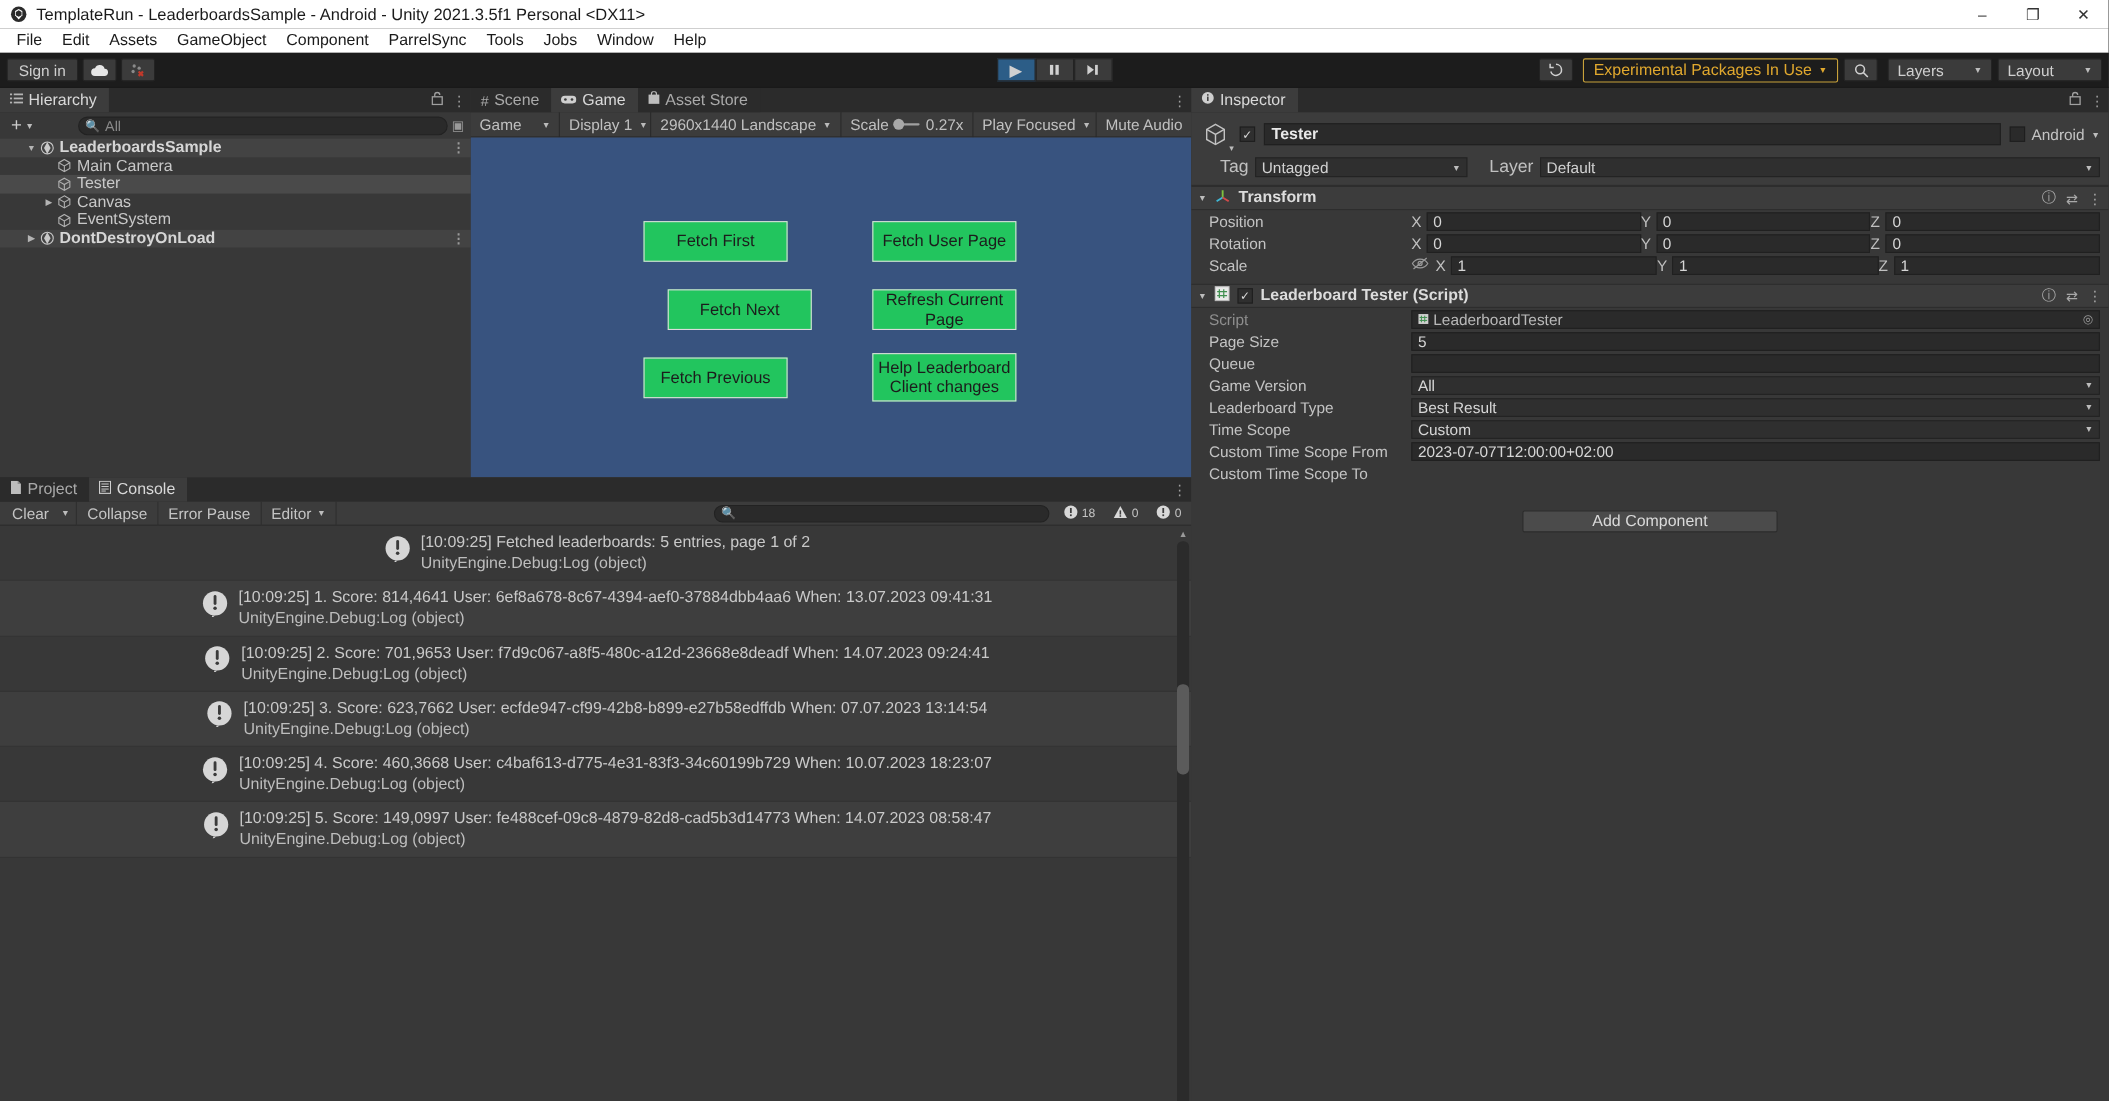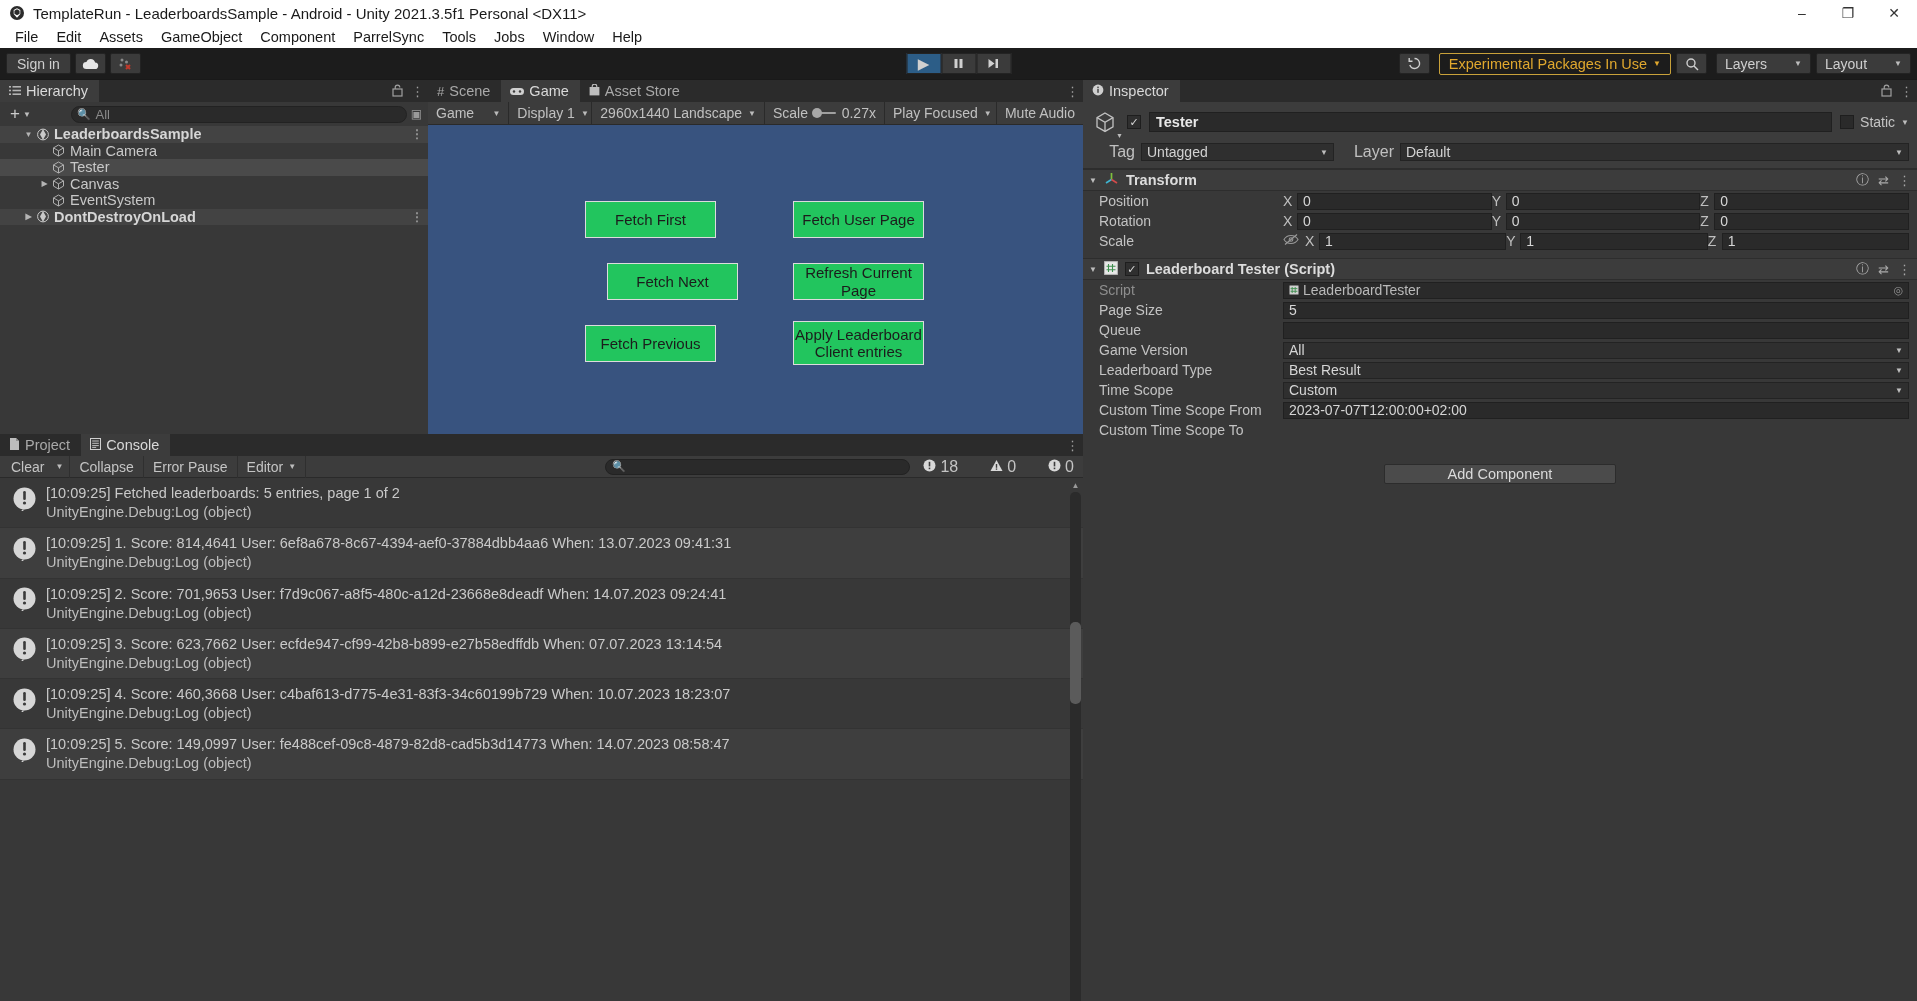--- a/index.html
+++ b/index.html
@@ -129,26 +129,26 @@
   .con-toolbar {
     height:22px; background:#3c3c3c; display:flex; align-items:center;
     font-size:14px; color:#c4c4c4; border-bottom:1px solid #2a2a2a; padding:0 2px;
   }
   .cbtn { height:22px; display:flex; align-items:center; padding:0 9px; gap:5px; border-right:1px solid #2f2f2f;}
   .csearch {
     height:16px;background:#2a2a2a;border:1px solid #222;border-radius:8px;
     display:flex;align-items:center;padding:0 6px;gap:4px;color:#8a8a8a;font-size:12px;
     width:305px; margin-left:auto;
   }
-  .counters { display:flex; align-items:center; gap:18px; margin-left:6px; font-size:16px;}
+  .counters { display:flex; align-items:center; gap:2px; margin-left:6px; font-size:11px;}
   .counter { display:flex;align-items:center;gap:4px;padding:0 7px;height:22px; }
   .con-list { background:#383838; height:calc(100% - 22px); overflow:hidden; position:relative; font-size:14.5px;}
   .log {
     display:flex; align-items:flex-start; gap:9px; padding:6px 10px 5px 12px;
-    border-bottom:1px solid #333; min-height:38px;
+    border-bottom:1px solid #333; min-height:38px;justify-content:center;
   }
   .log.alt { background:#3e3e3e; }
   .log .licon { flex:0 0 24px; height:26px; display:flex;align-items:center;justify-content:center;margin-top:1px;}
   .log .ltxt { color:#c9c9c9; line-height:1.32; }
   .log .ltxt .l2 { color:#bdbdbd; }
   .vscroll {
     position:absolute; right:2px; width:11px; background:#2b2b2b; border-radius:5px;
   }
   .vthumb { position:absolute; width:11px; background:#5b5b5b; border-radius:5px; }
   .scroll-arrow{position:absolute;right:2px;width:11px;height:11px;color:#9a9a9a;font-size:8px;display:flex;align-items:center;justify-content:center;}
@@ -460,21 +460,21 @@
           <span>Mute Audio</span>
         </div>
       </div>
 
       <div class="gv-canvas" id="gv-canvas">
           <div class="gbtn" style="left: 157px; top: 76px; width: 131px; height: 37px;">Fetch First</div>
           <div class="gbtn" style="left: 157px; top: 138px; width: 131px; height: 37px; margin-left: 22px;">Fetch Next</div>
           <div class="gbtn" style="left: 157px; top: 200px; width: 131px; height: 37px;">Fetch Previous</div>
           <div class="gbtn" style="left: 365px; top: 76px; width: 131px; height: 37px;">Fetch User Page</div>
           <div class="gbtn" style="left: 365px; top: 138px; width: 131px; height: 37px;">Refresh Current Page</div>
-          <div class="gbtn" style="left: 365px; top: 196px; width: 131px; height: 44px;">Apply Leaderboard Client entries</div>
+          <div class="gbtn" style="left: 365px; top: 196px; width: 131px; height: 44px;">Help Leaderboard Client changes</div>
         </div>
     </div>
 
     <div class="panel" id="console">
       <div class="panel-tabrow">
         <div class="ptab">
           <span>
             <svg width="11" height="12" viewBox="0 0 11 12">
                 <path d="M1 0h6l3 3v9H1z" fill="#bdbdbd"></path>
                 <path d="M7 0v3h3" fill="#8f8f8f"></path>
@@ -671,21 +671,21 @@
               <svg width="24" height="24" viewBox="0 0 24 24">
                   <path d="M12 3l8 4.6v9.2L12 21.4 4 16.8V7.6z" stroke="#c2c2c2" stroke-width="1.3" fill="none"></path>
                   <path d="M4 7.6l8 4.6 8-4.6M12 12.2v9.2" stroke="#c2c2c2" stroke-width="1.3" fill="none"></path>
                 </svg>
               <span style="position:absolute;bottom:-3px;right:-4px;font-size:7px;color:#bbb;">▼</span>
             </span>
             <span class="chk">✓</span>
             <span class="name-field">Tester</span>
             <span class="static-wrap">
               <span class="chk" style="background:#2a2a2a;"></span>
-              <span>Static</span>
+              <span>Android</span>
               <span class="caret">▼</span>
             </span>
           </div>
           <div class="insp-row2">
             <span class="lbl" style="width:44px;text-align:right;">Tag</span>
             <span class="dd" style="width:193px;">
               <span>Untagged</span>
               <span class="caret">▼</span>
             </span>
             <span class="lbl" style="width:54px;text-align:right;">Layer</span>

